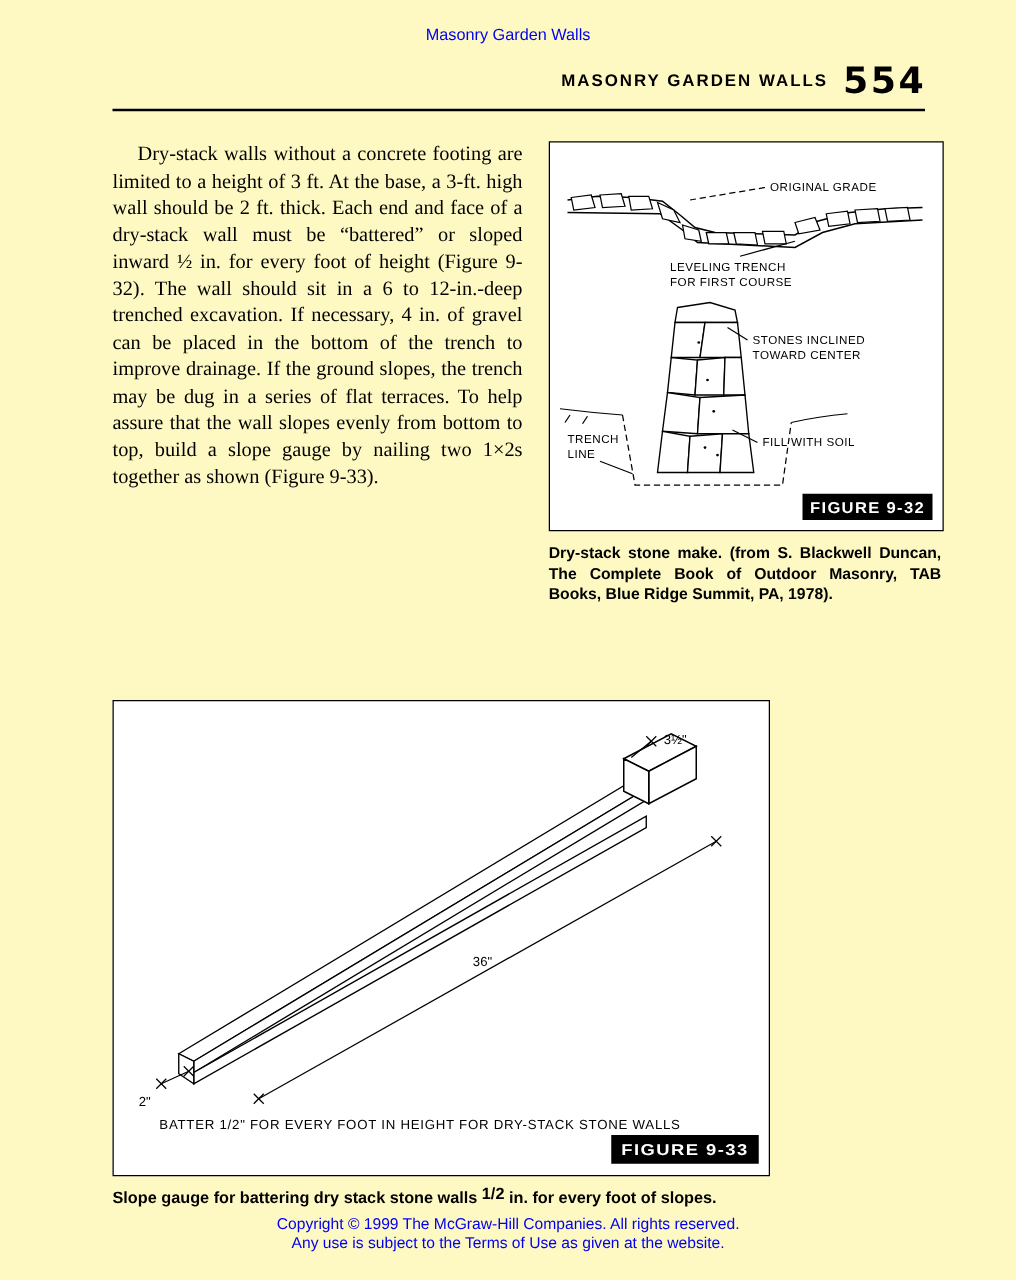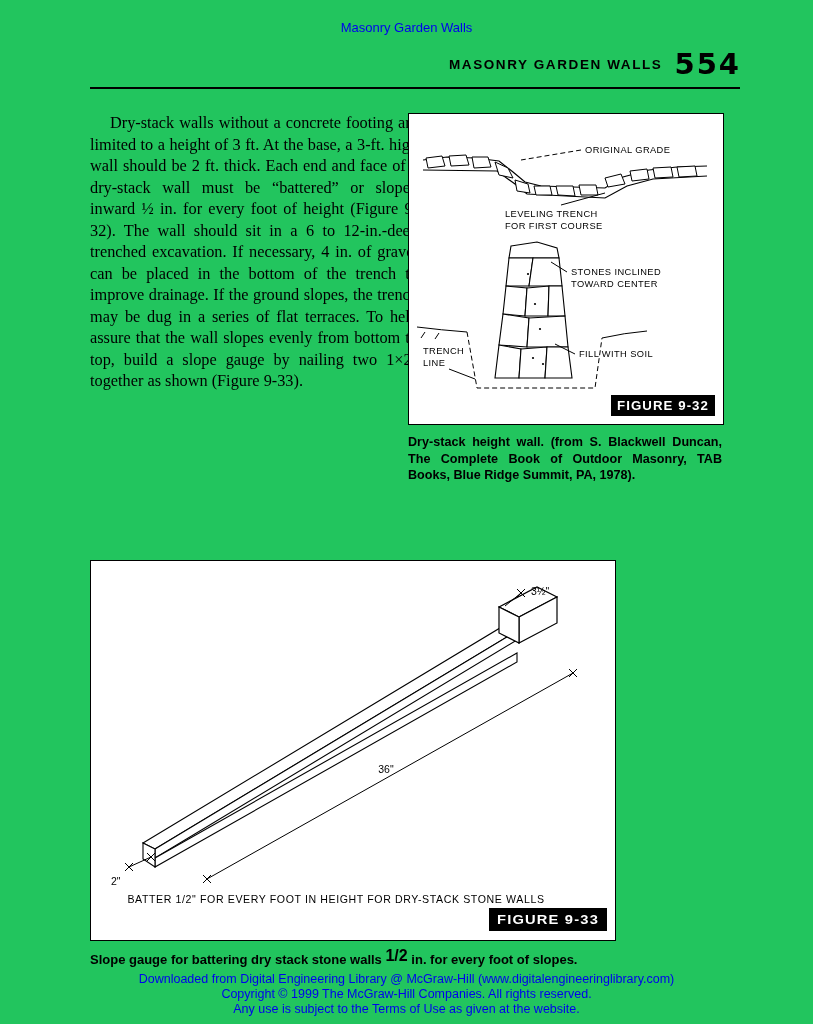--- a/index.html
+++ b/index.html
@@ -1,19 +1,19 @@
 <!DOCTYPE html>
 <html><head>
 <meta charset="utf-8">
 <style>
   * { margin:0; padding:0; box-sizing:border-box; }
   html,body { background:#e8e8e8; }
   .page {
     position:relative; width:813px; height:1024px; margin:0 auto;
-    background:#22c55e; font-family:"Liberation Serif", serif; color:#000;
+    background:#fef9c3; font-family:"Liberation Serif", serif; color:#000;
     overflow:hidden;
   }
   .top-link {
     position:absolute; top:20px; left:0; width:100%; text-align:center;
     font-family:"Liberation Sans", sans-serif; font-size:13px; color:#0000ee;
     cursor:pointer;
   }
   .running-head {
     position:absolute; top:50px; right:72px;
     display:flex; align-items:center; gap:12px;
@@ -28,35 +28,35 @@
   }
   .head-rule {
     position:absolute; top:87px; left:90px; width:650px; height:2px;
     background:#000;
   }
   .left-col { position:absolute; top:112px; left:90px; width:328px; }
   .body-p {
     font-size:16.3px; line-height:21.5px; text-align:justify; color:#000;
   }
   .body-p.indent { text-indent:20px; }
-  .right-col { position:absolute; top:113px; left:408px; width:314px; }
+  .right-col { position:absolute; top:113px; left:439px; width:314px; }
   .fig-box { border:1.5px solid #000; background:#fff; }
   .fig32-box { width:316px; height:312px; }
   .caption {
     margin-top:9px; font-family:"Liberation Sans", sans-serif;
     font-weight:bold; font-size:12.6px; line-height:16.5px; text-align:justify;
   }
   .caption .ital { }
   .fig33-wrap { position:absolute; top:560px; left:90px; }
   .fig33-box { width:526px; height:381px; }
   .caption33 {
     position:absolute; top:947px; left:90px;
     font-family:"Liberation Sans", sans-serif; font-weight:bold; font-size:13px;
   }
-  .caption33 .frac { font-size:16px; vertical-align:3px; }
+  .caption33 .frac { font-size:13px; vertical-align:3px; }
   .footer {
     position:absolute; top:972px; left:0; width:100%; text-align:center;
     font-family:"Liberation Sans", sans-serif; font-size:12.5px;
     line-height:15px; color:#0000ee;
   }
   svg text { font-family:"Liberation Sans", sans-serif; fill:#000; }
   .fig-label { font-size:9.3px; letter-spacing:0.4px; }
   .dim-label { font-size:10.5px; }
   .note-label { font-size:10.6px; letter-spacing:0.6px; }
   .fig-tag-text {
@@ -140,21 +140,21 @@
         <line x1="166" y1="240" x2="146" y2="230" stroke="#000" stroke-width="1"></line>
         <text class="fig-label" x="170" y="243">FILL WITH SOIL</text>
         <line x1="40" y1="255" x2="66" y2="265" stroke="#000" stroke-width="1"></line>
         <text class="fig-label" x="14" y="240">TRENCH</text>
         <text class="fig-label" x="14" y="252">LINE</text>
 
         <rect x="202" y="281" width="104" height="21" fill="#000"></rect>
         <text class="fig-tag-text" x="254" y="296" text-anchor="middle" textLength="92" lengthAdjust="spacingAndGlyphs">FIGURE 9-32</text>
       </svg>
     </div>
-    <p class="caption"><span>Dry-stack height wall. </span><span class="ital">(from S. Blackwell Duncan, </span><span>The Complete Book of Outdoor Masonry, </span><span class="ital">TAB Books, Blue Ridge Summit, PA, 1978)</span><span>.</span></p>
+    <p class="caption"><span>Dry-stack stone make. </span><span class="ital">(from S. Blackwell Duncan, </span><span>The Complete Book of Outdoor Masonry, </span><span class="ital">TAB Books, Blue Ridge Summit, PA, 1978)</span><span>.</span></p>
   </div>
 
   <div class="fig33-wrap">
     <div class="fig-box fig33-box">
       <svg viewBox="0 0 524 379" width="524" height="379">
 
         <g stroke="#000" fill="#fff" stroke-width="1.1">
           <polygon points="52,282 414,64 426,70 64,288"></polygon>
           <polygon points="64,288 426,70 426,79 64,297"></polygon>
           <polygon points="64,297 426,92 426,101 64,306"></polygon>
@@ -196,18 +196,17 @@
 
         <rect x="398" y="347" width="118" height="23" fill="#000"></rect>
         <text class="fig-tag-text" x="457" y="363" text-anchor="middle" textLength="102" lengthAdjust="spacingAndGlyphs">FIGURE 9-33</text>
       </svg>
     </div>
   </div>
 
   <p class="caption33"><span>Slope gauge for battering dry stack stone walls </span><span class="frac">1/2</span><span> in. for every foot of slopes.</span></p>
 
   <div class="footer">
-    <div>Downloaded from Digital Engineering Library @ McGraw-Hill (www.digitalengineeringlibrary.com)</div>
     <div>Copyright © 1999 The McGraw-Hill Companies. All rights reserved.</div>
     <div>Any use is subject to the Terms of Use as given at the website.</div>
   </div>
 
 </div>
 
 </body></html>

